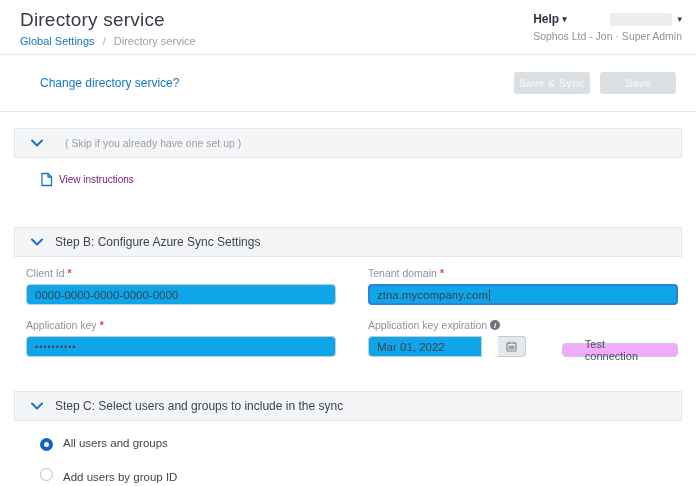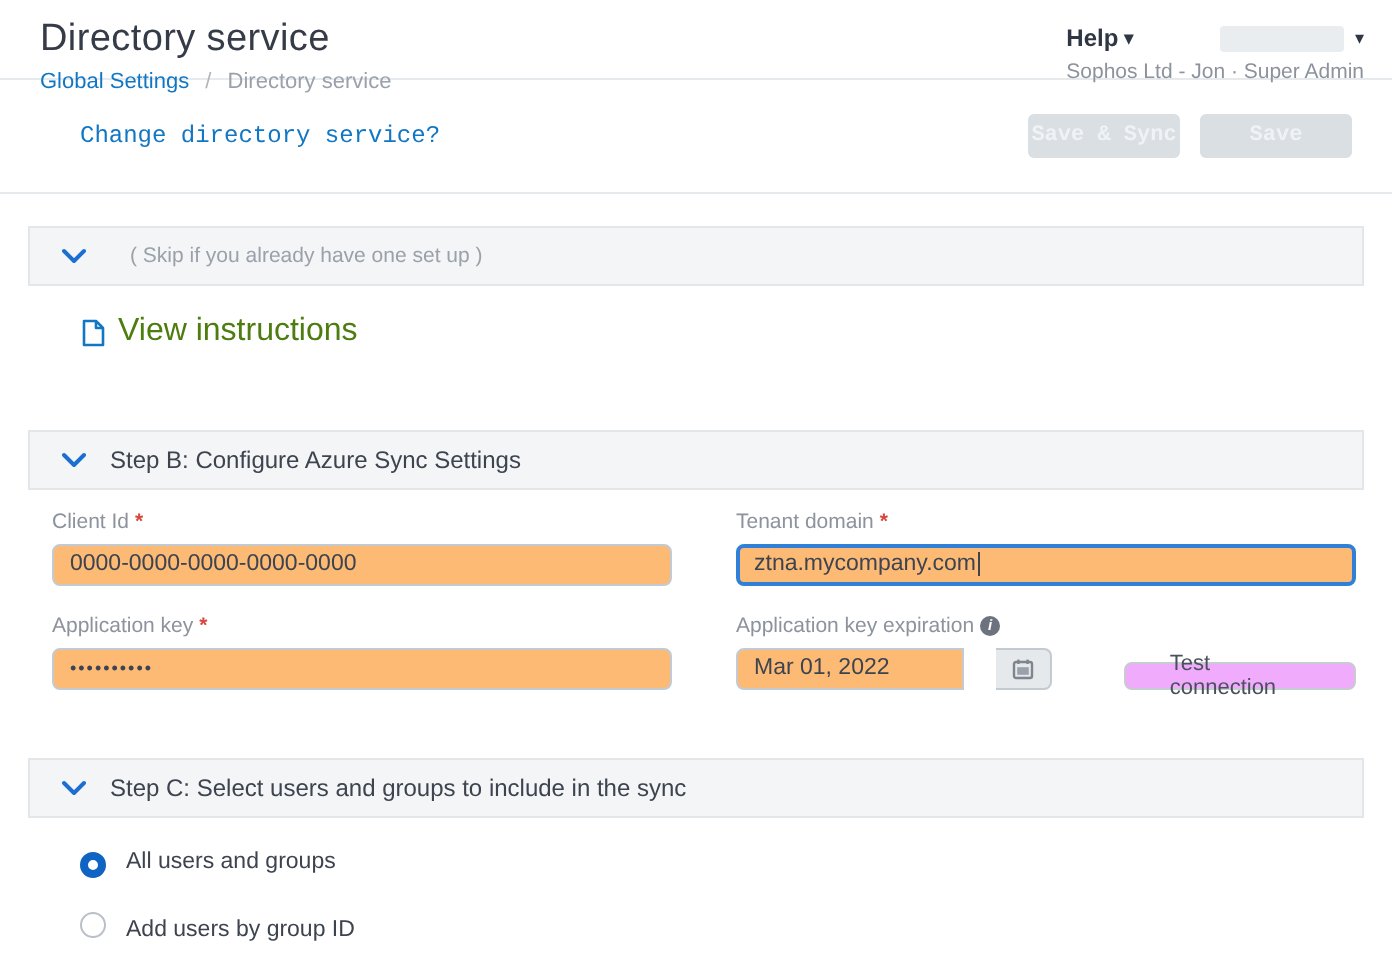--- a/index.html
+++ b/index.html
@@ -1,62 +1,62 @@
 <!DOCTYPE html>
 <html><head>
 <meta charset="utf-8">
 <style>
   * { margin:0; padding:0; box-sizing:border-box; }
   html,body { width:696px; height:486px; background:#ffffff; overflow:hidden;
               font-family:"Liberation Sans", sans-serif; color:#3d4450; }
 
   
   .top-header { display:flex; justify-content:space-between; align-items:flex-start;
-                padding:9px 14px 0 20px; height:40px; border-bottom:1px solid #e7eaed; }
+                padding:9px 14px 0 20px; height:55px; border-bottom:1px solid #e7eaed; }
   .page-title { font-size:19px; font-weight:500; color:#363c47; letter-spacing:.2px; }
   .breadcrumb { margin-top:4px; font-size:11px; }
   .crumb-link { color:#1277c3; text-decoration:none; cursor:pointer; }
   .crumb-sep  { color:#b0b6bd; margin:0 5px; }
   .crumb-cur  { color:#9aa1aa; }
   .header-right { text-align:right; padding-top:3px; }
   .header-right-top { display:flex; align-items:center; justify-content:space-between; gap:6px; }
   .help-trigger { font-size:12px; font-weight:600; color:#2f3744; cursor:pointer; display:flex; align-items:center; gap:3px; }
   .caret { font-size:9px; color:#2f3744; line-height:1; }
   .account-trigger { display:flex; align-items:center; gap:5px; margin-left:22px; cursor:pointer; }
   .account-redacted { width:62px; height:13px; background:#e9edf0; border-radius:2px; }
   .account-sub { font-size:10.5px; color:#8c939d; margin-top:4px; }
 
   
   .toolbar { display:flex; justify-content:space-between; align-items:center;
-             height:57px; padding:0 20px 0 40px; border-bottom:1px solid #e7eaed;font-family:Liberation Mono, monospace; }
+             height:57px; padding:0 20px 0 40px; border-bottom:1px solid #e7eaed; }
   .link { color:#1277c3; font-size:12px; text-decoration:none; cursor:pointer; }
   .toolbar-buttons { display:flex; gap:10px; }
   .btn-disabled { width:76px; height:22px; background:#d9dfe3; color:#f0f3f5;
                   font-size:11px; font-weight:600; border:none; border-radius:3px;
                   display:flex; align-items:center; justify-content:center; cursor:default; }
 
   
   .sections { margin:16px 14px 0 14px; }
   .section { margin-bottom:16px; }
   .section-header { display:flex; align-items:center; height:30px; background:#f4f5f6;
                     border:1px solid #e3e7ea; padding-left:16px; cursor:pointer; }
   .chev { display:flex; align-items:center; margin-right:12px; }
   .section-title { font-size:12px; color:#3d4450; }
   .section-hint { font-size:10.5px; color:#9aa1aa; margin-left:10px; }
 
   .stepA-body { padding:14px 0 20px 26px; }
-  .instr-link { display:inline-flex; align-items:center; gap:6px; font-size:16px;
-                color:#4d7c0f; text-decoration:none; cursor:pointer;justify-content:flex-end; }
+  .instr-link { display:inline-flex; align-items:center; gap:6px; font-size:10px;
+                color:#701a75; text-decoration:none; cursor:pointer;justify-content:flex-end; }
 
   
   .form-grid { display:grid; grid-template-columns:310px 310px; column-gap:32px;
                row-gap:14px; padding:10px 0 18px 12px; }
   .field-label { font-size:10.5px; color:#8c939d; margin-bottom:5px; display:flex; align-items:center; gap:3px;text-align:center; }
   .req { color:#d9453c; font-weight:700; }
-  .input { height:21px; border:1px solid #c3cad1; border-radius:4px; background:#fdba74;
+  .input { height:21px; border:1px solid #c3cad1; border-radius:4px; background:#0ea5e9;
            font-size:11.5px; color:#3d4450; display:flex; align-items:center;
            padding:0 8px; width:100%; }
   .input.focused { border:2px solid #2f80d6; padding:0 7px; }
   .cursor-bar { display:inline-block; width:1px; height:12px; background:#3d4450; margin-left:1px; }
   .date-row { display:flex; align-items:flex-end; }
   .date-group { display:flex; width:172px;gap:16px; }
   .date-group .input { border-radius:4px 0 0 4px; flex:1; }
   .cal-btn { width:28px; height:21px; background:#e6e9ec; border:1px solid #c3cad1;
              border-left:none; border-radius:0 4px 4px 0; display:flex; align-items:center;
              justify-content:center; cursor:pointer; }

